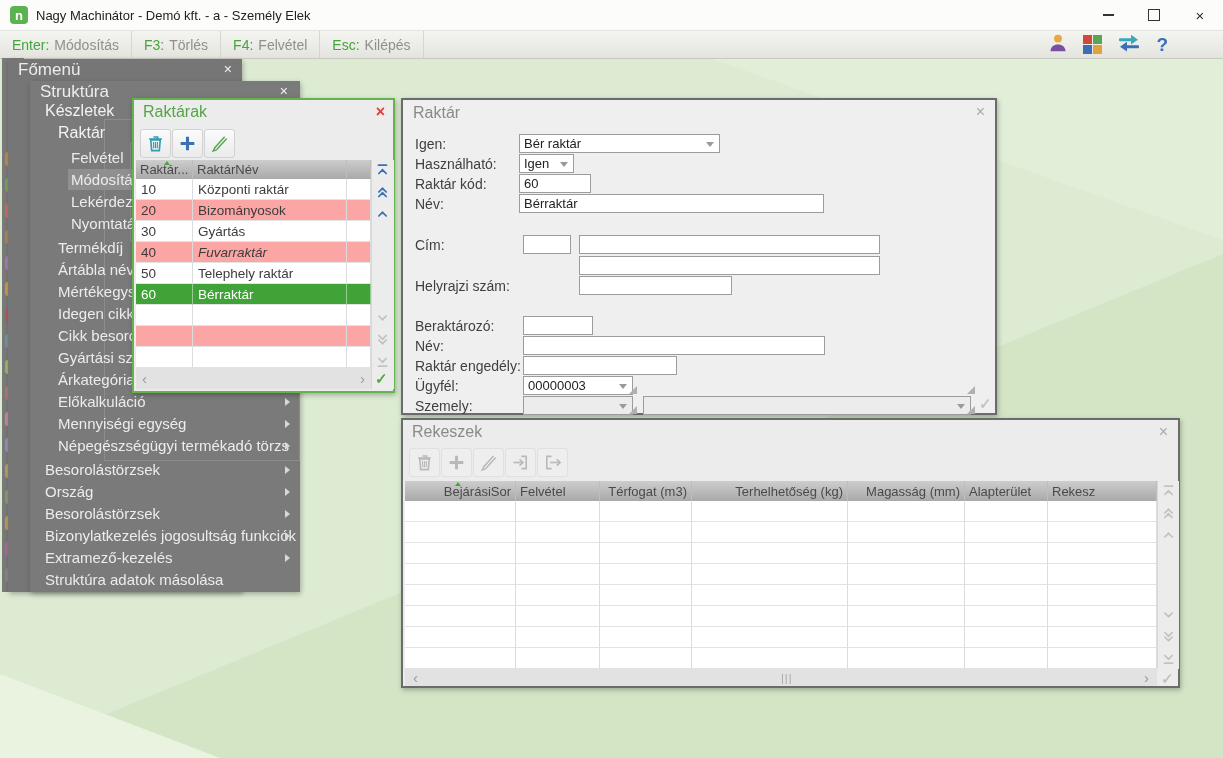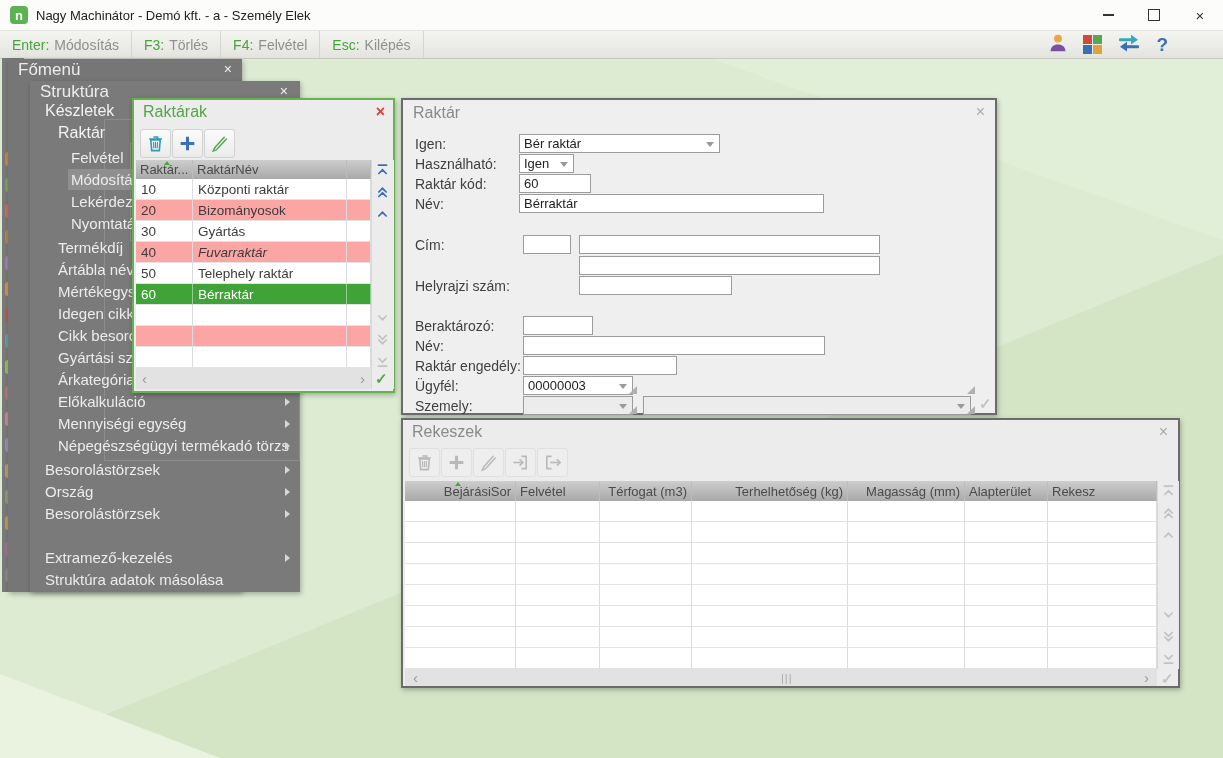--- a/index.html
+++ b/index.html
@@ -228,20 +228,24 @@
           <span class="arr"></span>
         </div>
         <div class="menu-item" style="left: 12px; top: 400px; width: 250px; padding-left: 3px;">
           <span>Ország</span>
           <span class="arr"></span>
         </div>
         <div class="menu-item" style="left: 12px; top: 422px; width: 250px; padding-left: 3px;">
           <span>Besorolástörzsek</span>
           <span class="arr"></span>
         </div>
+        <div class="menu-item" style="left: 12px; top: 444px; width: 250px; padding-left: 3px;">
+          <span>Bizonylatkezelés jogosultság funkciók</span>
+          <span class="arr"></span>
+        </div>
         <div class="menu-item" style="left: 12px; top: 466px; width: 250px; padding-left: 3px;">
           <span>Extramező-kezelés</span>
           <span class="arr"></span>
         </div>
         <div class="menu-item" style="left: 12px; top: 488px; width: 250px; padding-left: 3px;">
           <span>Struktúra adatok másolása</span>
         </div>
       </div>
   </div>
 

